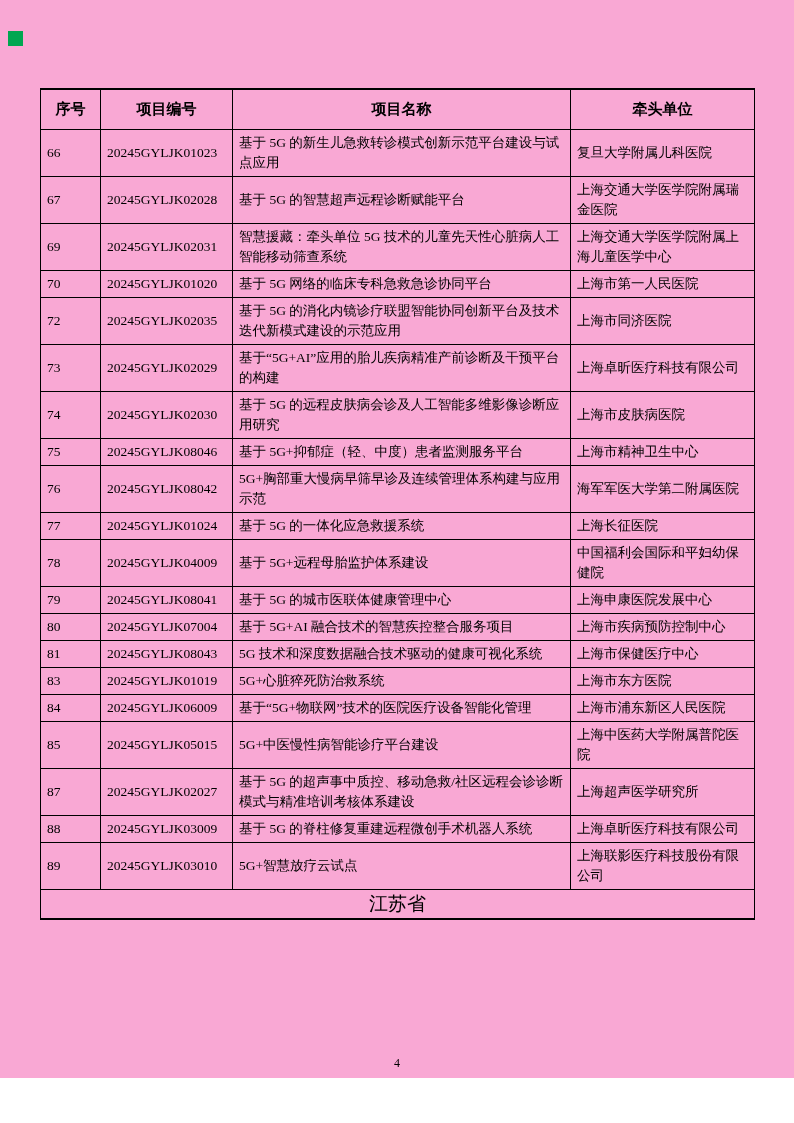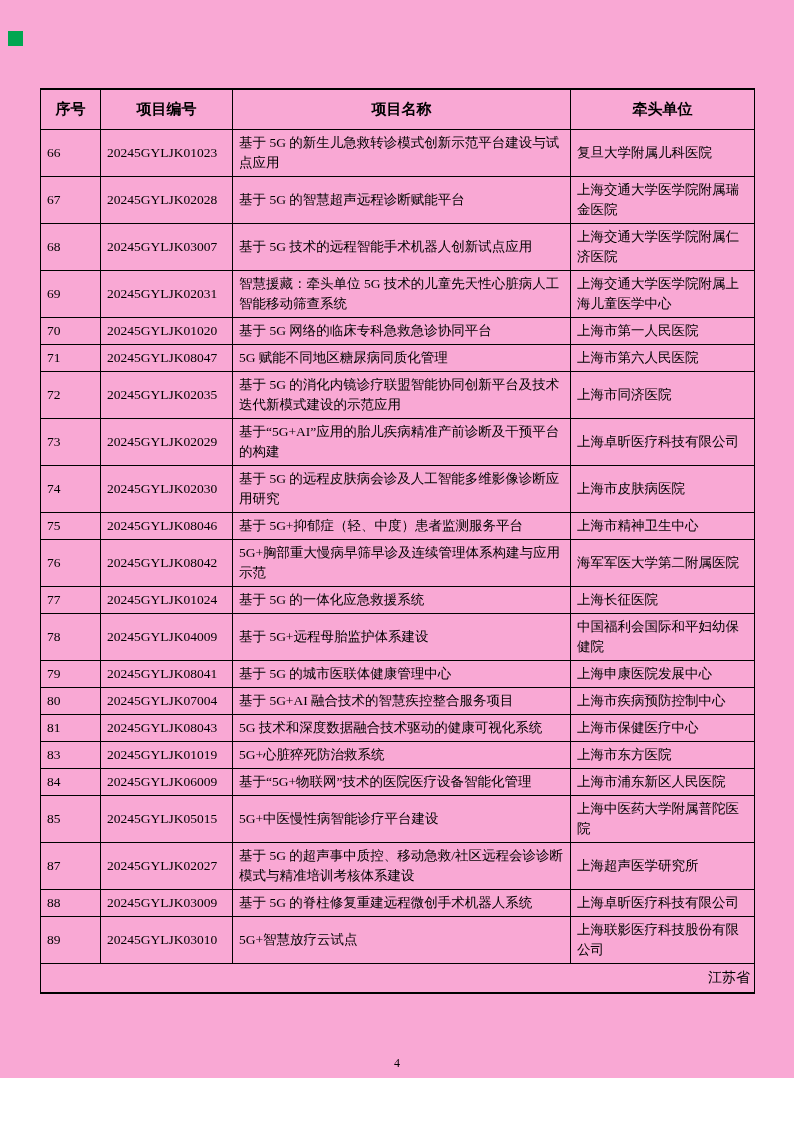--- a/index.html
+++ b/index.html
@@ -55,22 +55,22 @@
     line-height: 20px;
     padding: 3px 6px;
   }
   td.cell-no, td.cell-code {
     text-align: left;
   }
   td.cell-name, td.cell-unit {
     text-align: left;
   }
   tr.section-footer-row td {
-    text-align: right;
-    font-size: 14px;
+    text-align: center;
+    font-size: 19px;
     padding: 4px;
     border-bottom: 2px solid #000000;
   }
   .page-number {
     position: absolute;
     left: 0;
     top: 1056px;
     width: 100%;
     text-align: center;
     font-size: 12px;
@@ -106,44 +106,32 @@
           <td class="cell-name">基于 5G 的新生儿急救转诊模式创新示范平台建设与试点应用</td>
           <td class="cell-unit">复旦大学附属儿科医院</td>
         </tr>
         <tr>
           <td class="cell-no">67</td>
           <td class="cell-code">20245GYLJK02028</td>
           <td class="cell-name">基于 5G 的智慧超声远程诊断赋能平台</td>
           <td class="cell-unit">上海交通大学医学院附属瑞金医院</td>
         </tr>
         <tr>
-          <td class="cell-no">68</td>
-          <td class="cell-code">20245GYLJK03007</td>
-          <td class="cell-name">基于 5G 技术的远程智能手术机器人创新试点应用</td>
-          <td class="cell-unit">上海交通大学医学院附属仁济医院</td>
-        </tr>
-        <tr>
           <td class="cell-no">69</td>
           <td class="cell-code">20245GYLJK02031</td>
           <td class="cell-name">智慧援藏：牵头单位 5G 技术的儿童先天性心脏病人工智能移动筛查系统</td>
           <td class="cell-unit">上海交通大学医学院附属上海儿童医学中心</td>
         </tr>
         <tr>
           <td class="cell-no">70</td>
           <td class="cell-code">20245GYLJK01020</td>
           <td class="cell-name">基于 5G 网络的临床专科急救急诊协同平台</td>
           <td class="cell-unit">上海市第一人民医院</td>
         </tr>
         <tr>
-          <td class="cell-no">71</td>
-          <td class="cell-code">20245GYLJK08047</td>
-          <td class="cell-name">5G 赋能不同地区糖尿病同质化管理</td>
-          <td class="cell-unit">上海市第六人民医院</td>
-        </tr>
-        <tr>
           <td class="cell-no">72</td>
           <td class="cell-code">20245GYLJK02035</td>
           <td class="cell-name">基于 5G 的消化内镜诊疗联盟智能协同创新平台及技术迭代新模式建设的示范应用</td>
           <td class="cell-unit">上海市同济医院</td>
         </tr>
         <tr>
           <td class="cell-no">73</td>
           <td class="cell-code">20245GYLJK02029</td>
           <td class="cell-name">基于“5G+AI”应用的胎儿疾病精准产前诊断及干预平台的构建</td>
           <td class="cell-unit">上海卓昕医疗科技有限公司</td>

